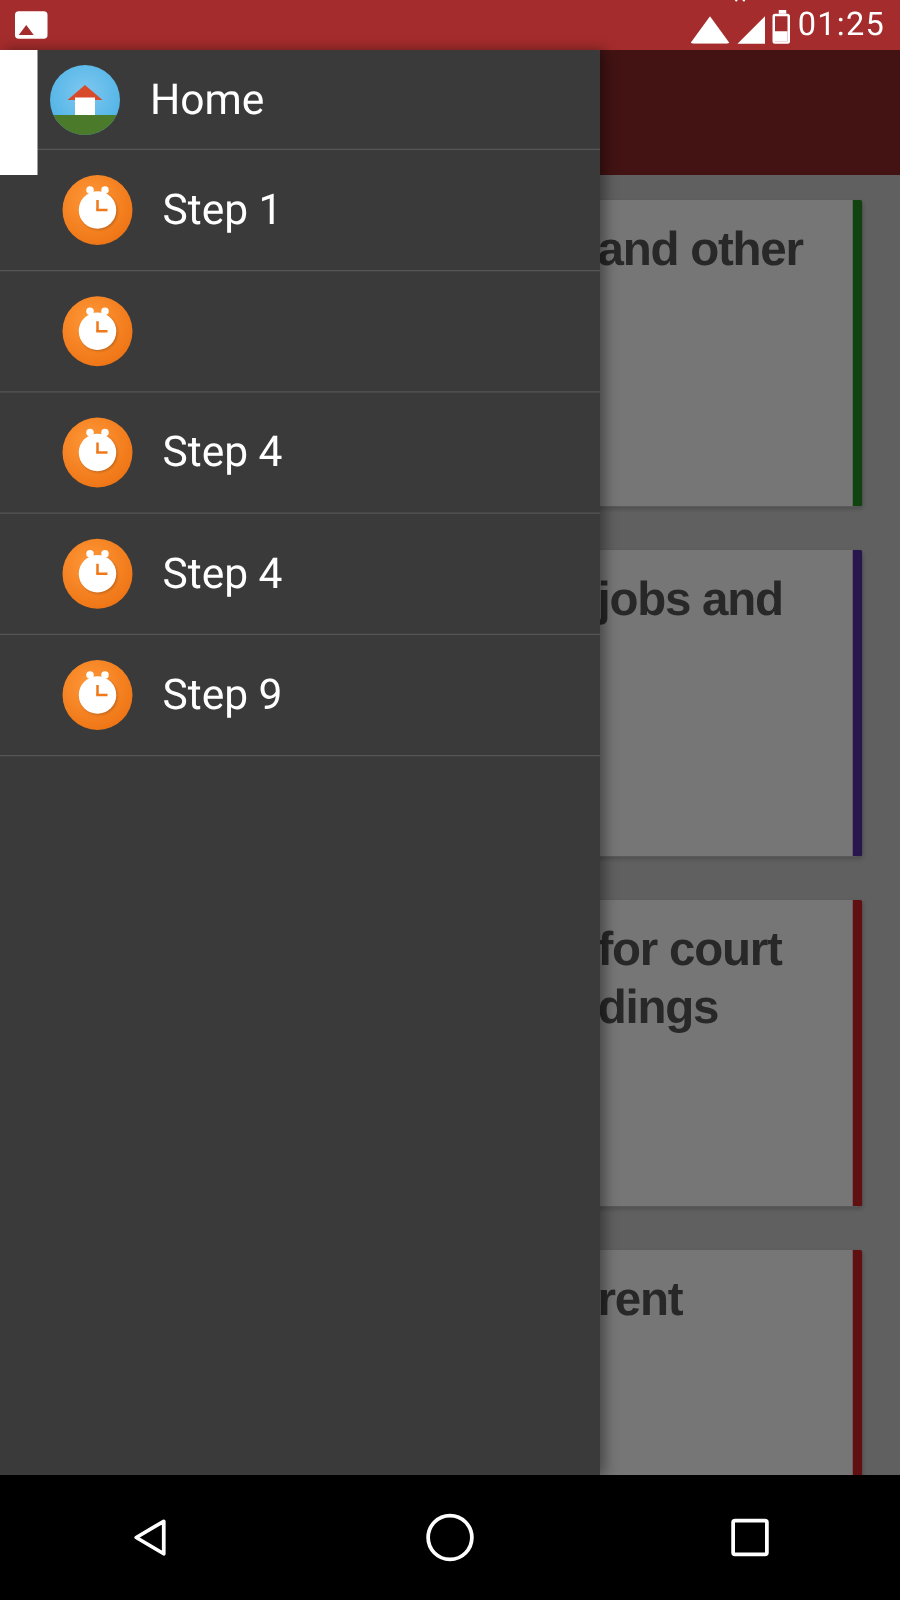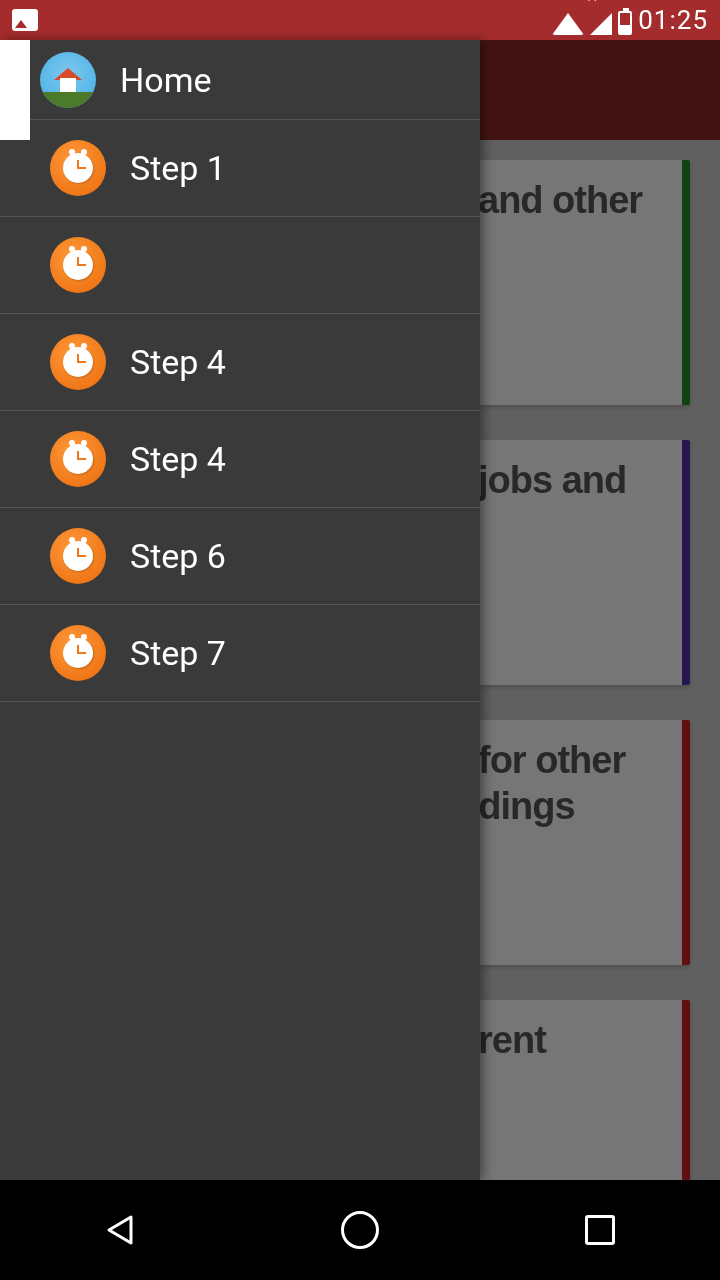--- a/index.html
+++ b/index.html
@@ -88,21 +88,21 @@
 
   <div class="main-content">
     <div class="card green">
       <div class="card-title" style="padding-left:420px;">and other</div>
     </div>
     <div class="card purple">
       <div class="card-title" style="padding-left:420px;">jobs and</div>
     </div>
     <div class="card red">
       <div class="card-title" style="padding-left:420px;">
-        <span>for other</span><br>
+        <span>for court</span><br>
         <span style="margin-left:-40px;">eedings</span>
       </div>
     </div>
     <div class="card red">
       <div class="card-title" style="padding-left:420px;">rent</div>
     </div>
   </div>
 
   <div class="scrim"></div>
 
@@ -156,32 +156,23 @@
       <span class="drawer-label">Step 4</span>
     </div>
 
     <div class="drawer-item">
       <div class="drawer-icon step-icon">
         <div class="clock-face">
             <div class="clock-hand1"></div>
             <div class="clock-hand2"></div>
           </div>
       </div>
-      <span class="drawer-label">Step 6</span>
+      <span class="drawer-label">Step 9</span>
     </div>
 
-    <div class="drawer-item">
-      <div class="drawer-icon step-icon">
-        <div class="clock-face">
-            <div class="clock-hand1"></div>
-            <div class="clock-hand2"></div>
-          </div>
-      </div>
-      <span class="drawer-label">Step 7</span>
-    </div>
 
   </div>
 
   <div class="nav-bar">
     <div class="nav-btn">
       <svg width="34" height="34" viewBox="0 0 34 34">
         <path d="M 28 4 L 6 17 L 28 30 Z" fill="none" stroke="#fff" stroke-width="3" stroke-linejoin="round"></path>
       </svg>
     </div>
     <div class="nav-btn">

